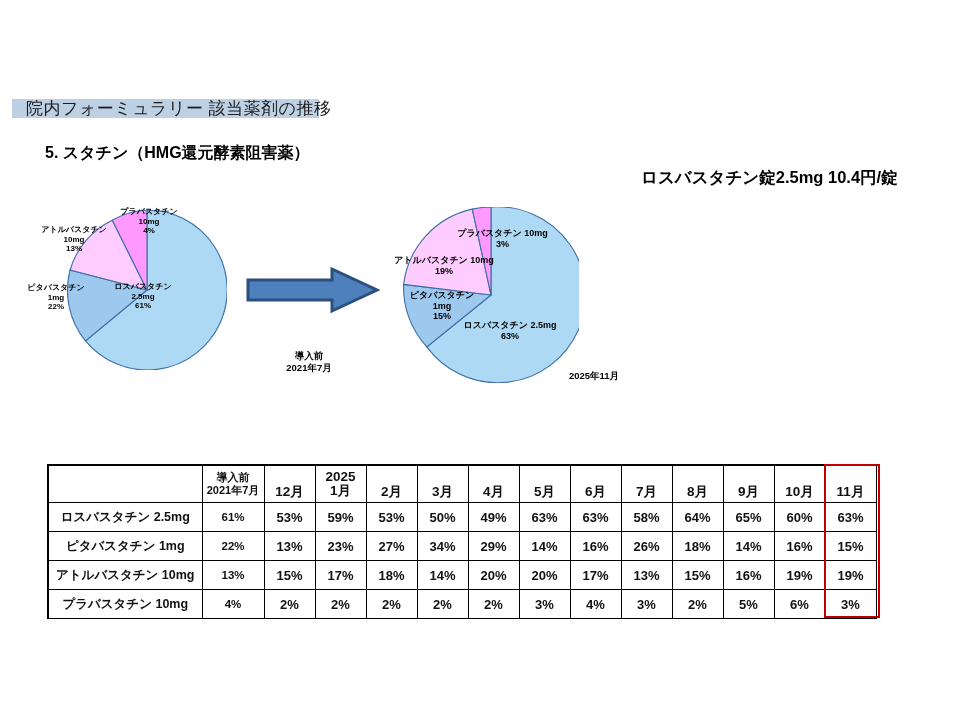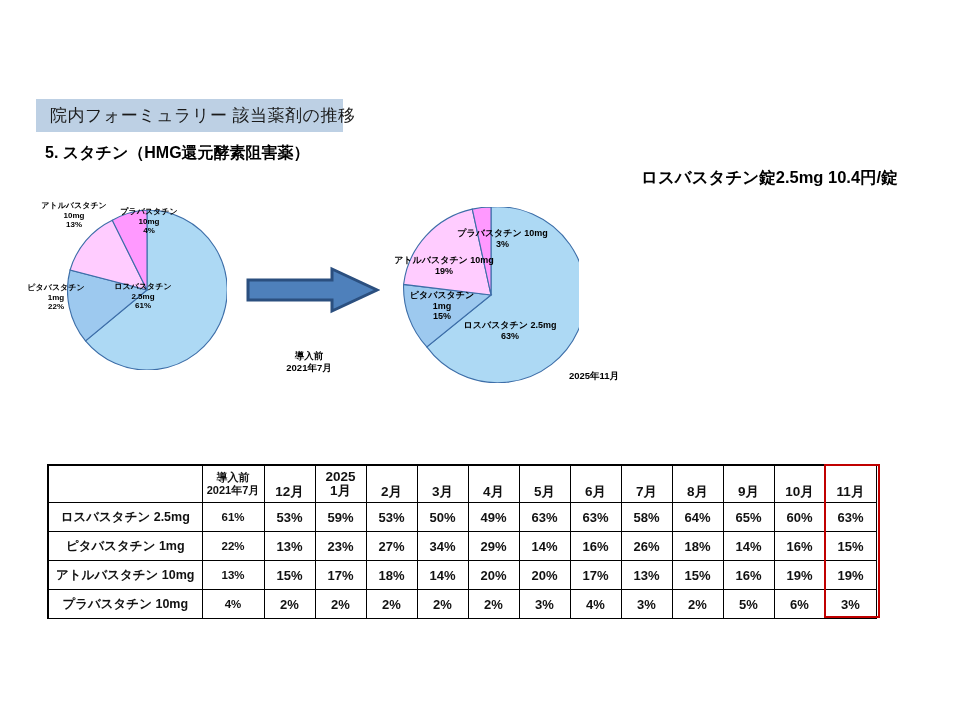--- a/index.html
+++ b/index.html
@@ -10,22 +10,22 @@
     width: 960px; height: 720px;
     position: relative;
     overflow: hidden;
     font-family: "Liberation Sans", "DejaVu Sans", sans-serif;
     color: #000000;
   }
   .abs { position: absolute; }
 
   
   #title-banner {
-    left: 36px; top: 99px;
-    width: 307px; height: 33px;
+    left: 12px; top: 99px;
+    width: 307px; height: 19px;
     background: #bdd0e4;
     display: flex; align-items: center;
   }
   #title-banner .txt {
     padding-left: 14px;
     font-size: 17px;
     letter-spacing: 0.5px;
     color: #1a1a1a;
     white-space: nowrap;
   }
@@ -146,21 +146,21 @@
 <div class="pie-label abs" style="left:100px; top:282px; width:86px;">
   <div>ロスバスタチン</div>
   <div>2.5mg</div>
   <div>61%</div>
 </div>
 <div class="pie-label abs" style="left:20px; top:283px; width:72px;">
   <div>ピタバスタチン</div>
   <div>1mg</div>
   <div>22%</div>
 </div>
-<div class="pie-label abs" style="left:35px; top:201px; width:78px;">
+<div class="pie-label abs" style="left:35px; top:225px; width:78px;">
   <div>アトルバスタチン</div>
   <div>10mg</div>
   <div>13%</div>
 </div>
 <div class="pie-label abs" style="left:113px; top:207px; width:72px;">
   <div>プラバスタチン</div>
   <div>10mg</div>
   <div>4%</div>
 </div>
 <div class="date-label abs" style="left:255px; top:350px; width:108px;">

